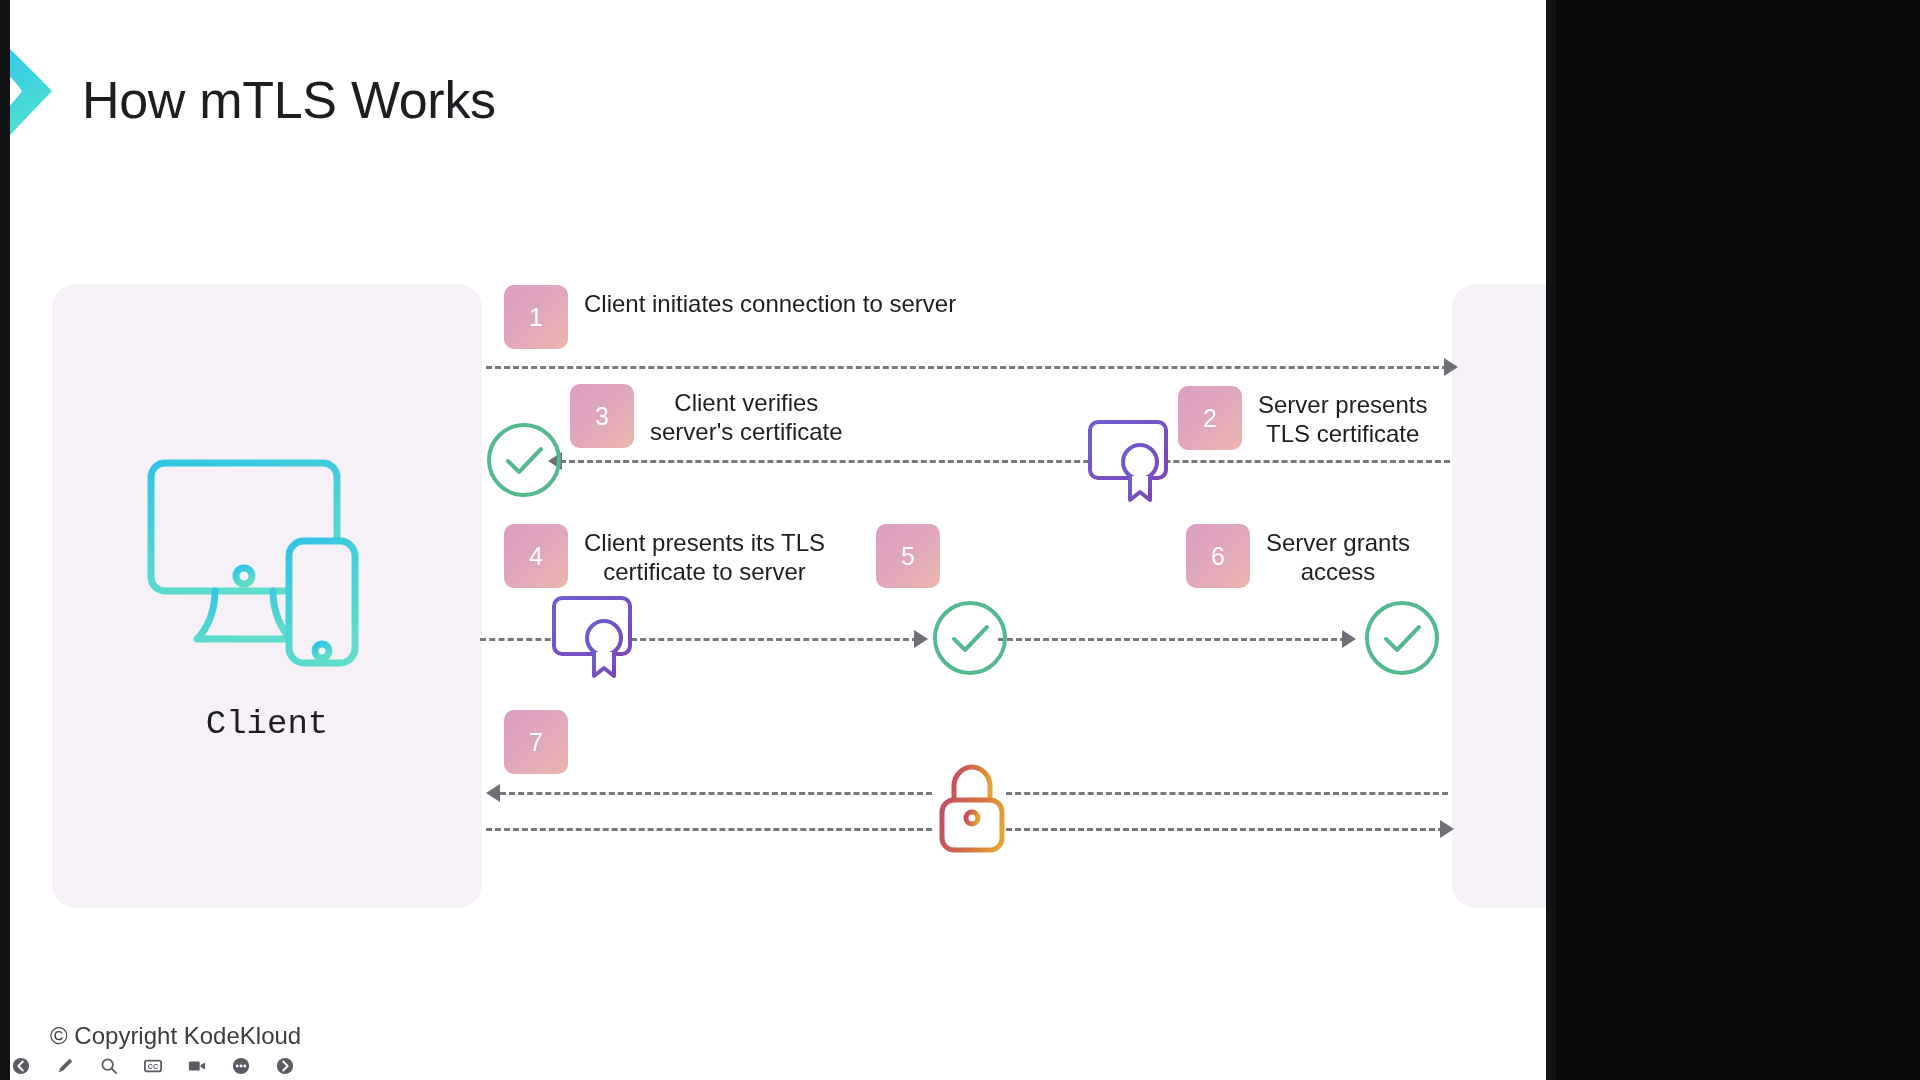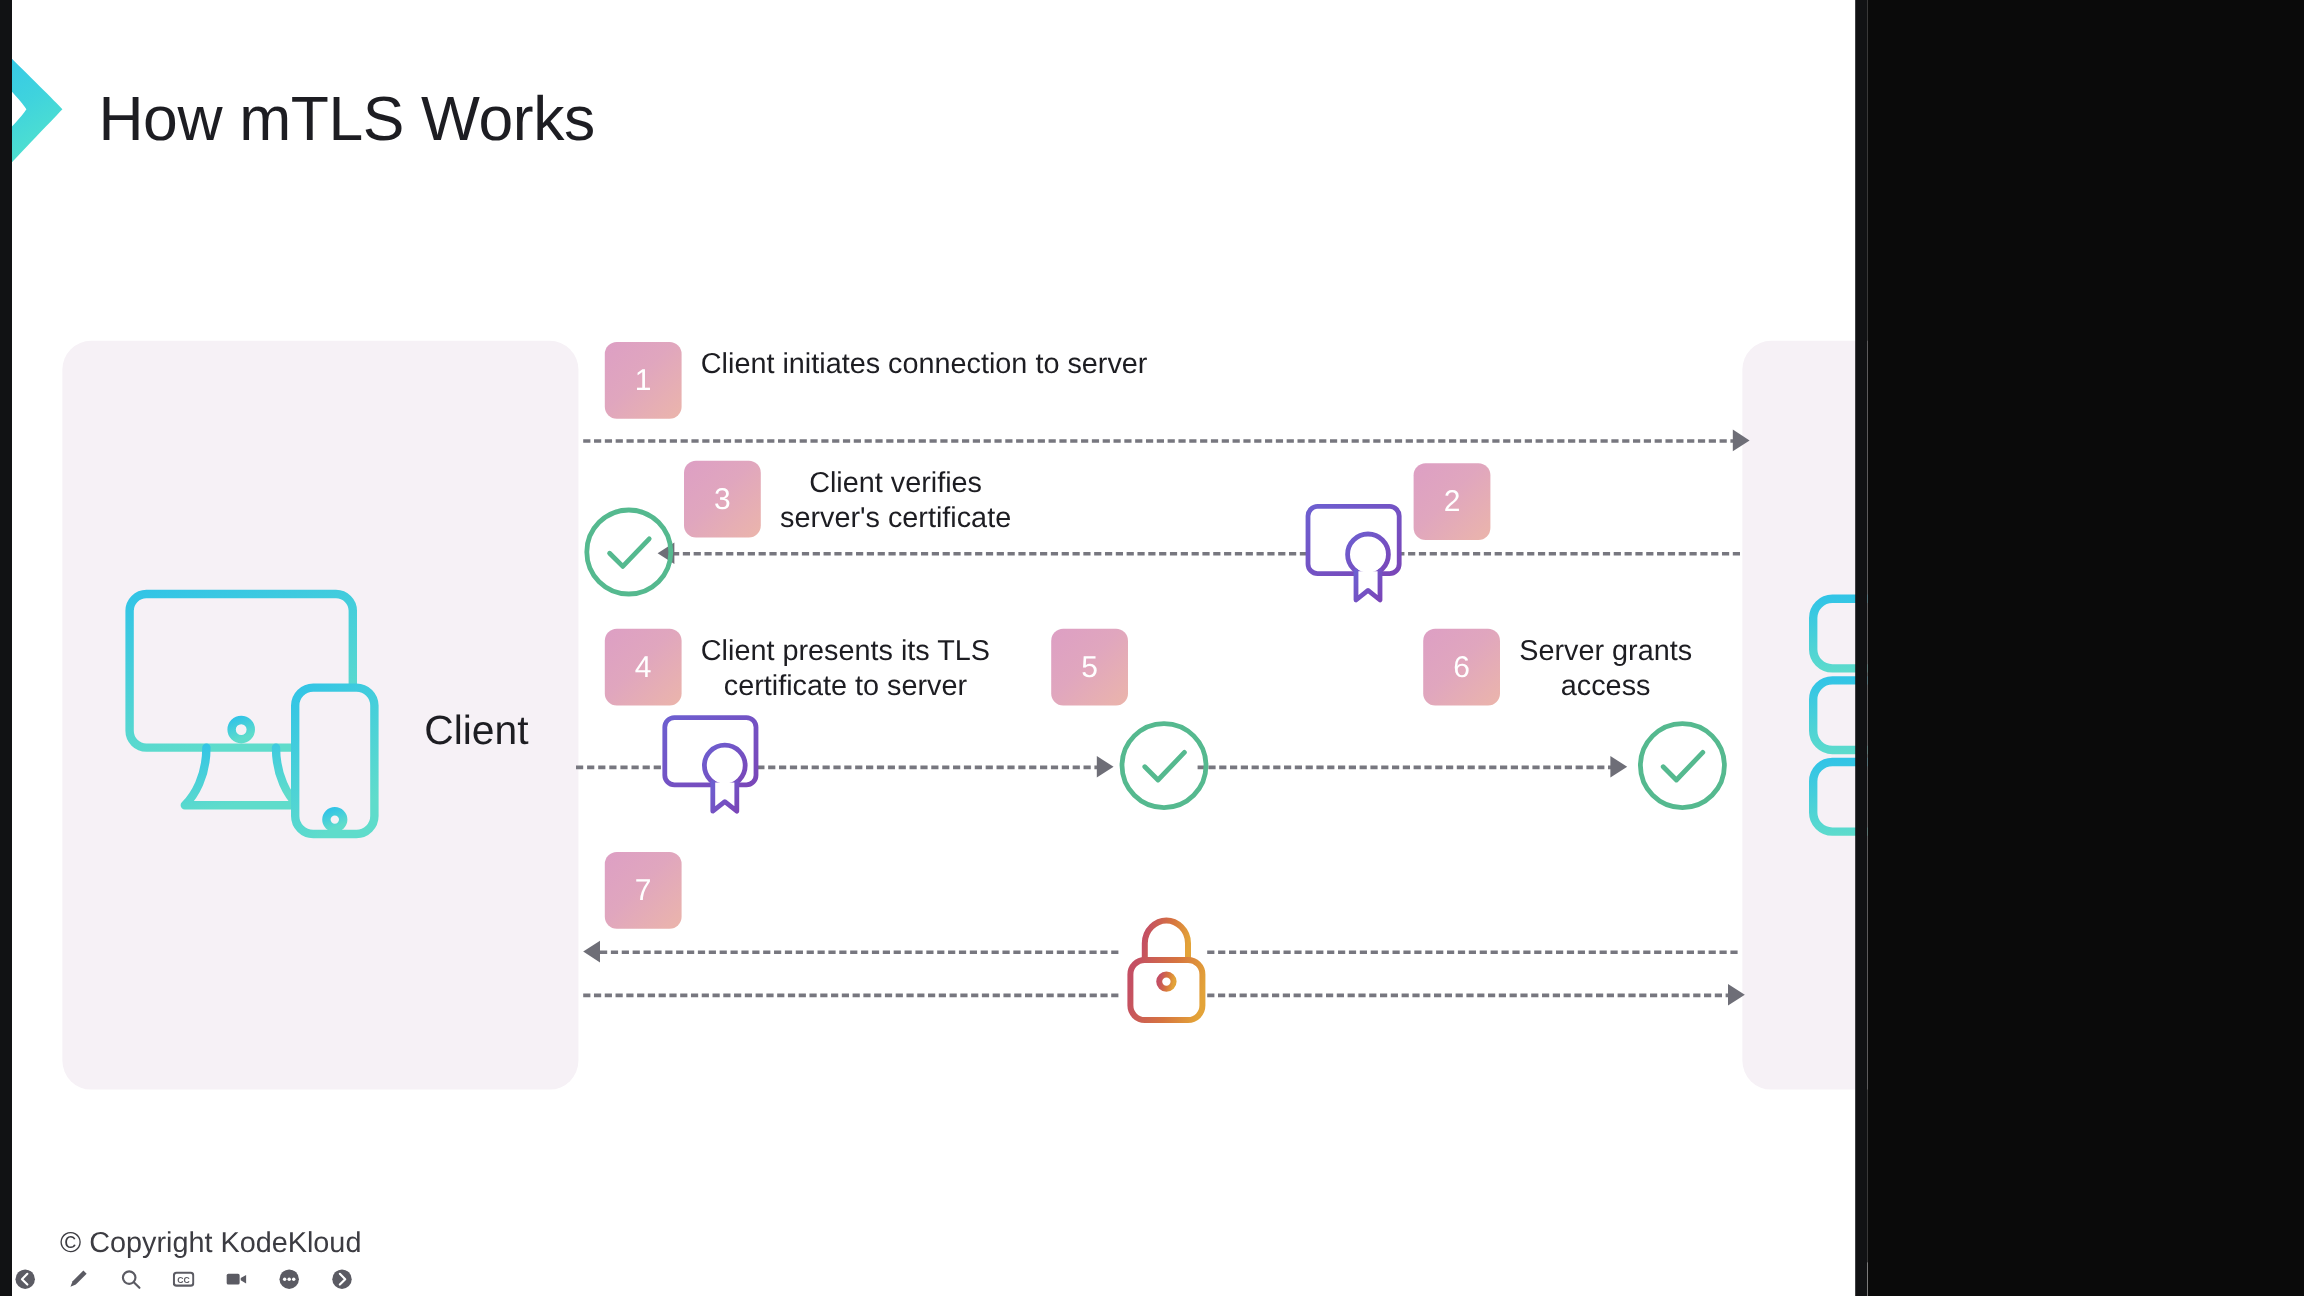--- a/index.html
+++ b/index.html
@@ -21,21 +21,21 @@
   
   #title{
     position:absolute; left:82px; top:70px;
     font-size:52px; font-weight:400; color:#1d1d22; letter-spacing:-0.3px;
     white-space:nowrap;
   }
 
   
   .endpoint{
     position:absolute; background:#f6f1f6; border-radius:24px;
-    display:flex; flex-direction:row; align-items:center; justify-content:center;
+    display:flex; flex-direction:column; align-items:center; justify-content:center;font-family:Liberation Mono, monospace;
   }
   #client-panel{ left:52px; top:284px; width:430px; height:624px; }
   #server-panel{ left:1452px; top:284px; width:430px; height:624px; }
   .endpoint-label{
     font-size:34px; color:#1d1d22; font-weight:400; margin-top:26px;
   }
   .endpoint-art{ width:260px; height:230px; }
 
   
   .dash{
@@ -237,20 +237,22 @@
     </g>
   </svg>
 
   <div class="step" style="left:504px; top:285px;">
     <div class="badge">1</div>
     <div class="step-text">Client initiates connection to server</div>
   </div>
 
   <div class="step" style="left:1178px; top:386px;">
     <div class="badge">2</div>
+    <div class="step-text">Server presents
+TLS certificate</div>
   </div>
 
   <div class="step" style="left:570px; top:384px;">
     <div class="badge">3</div>
     <div class="step-text">Client verifies
 server's certificate</div>
   </div>
 
   <div class="step" style="left:504px; top:524px;">
     <div class="badge">4</div>

